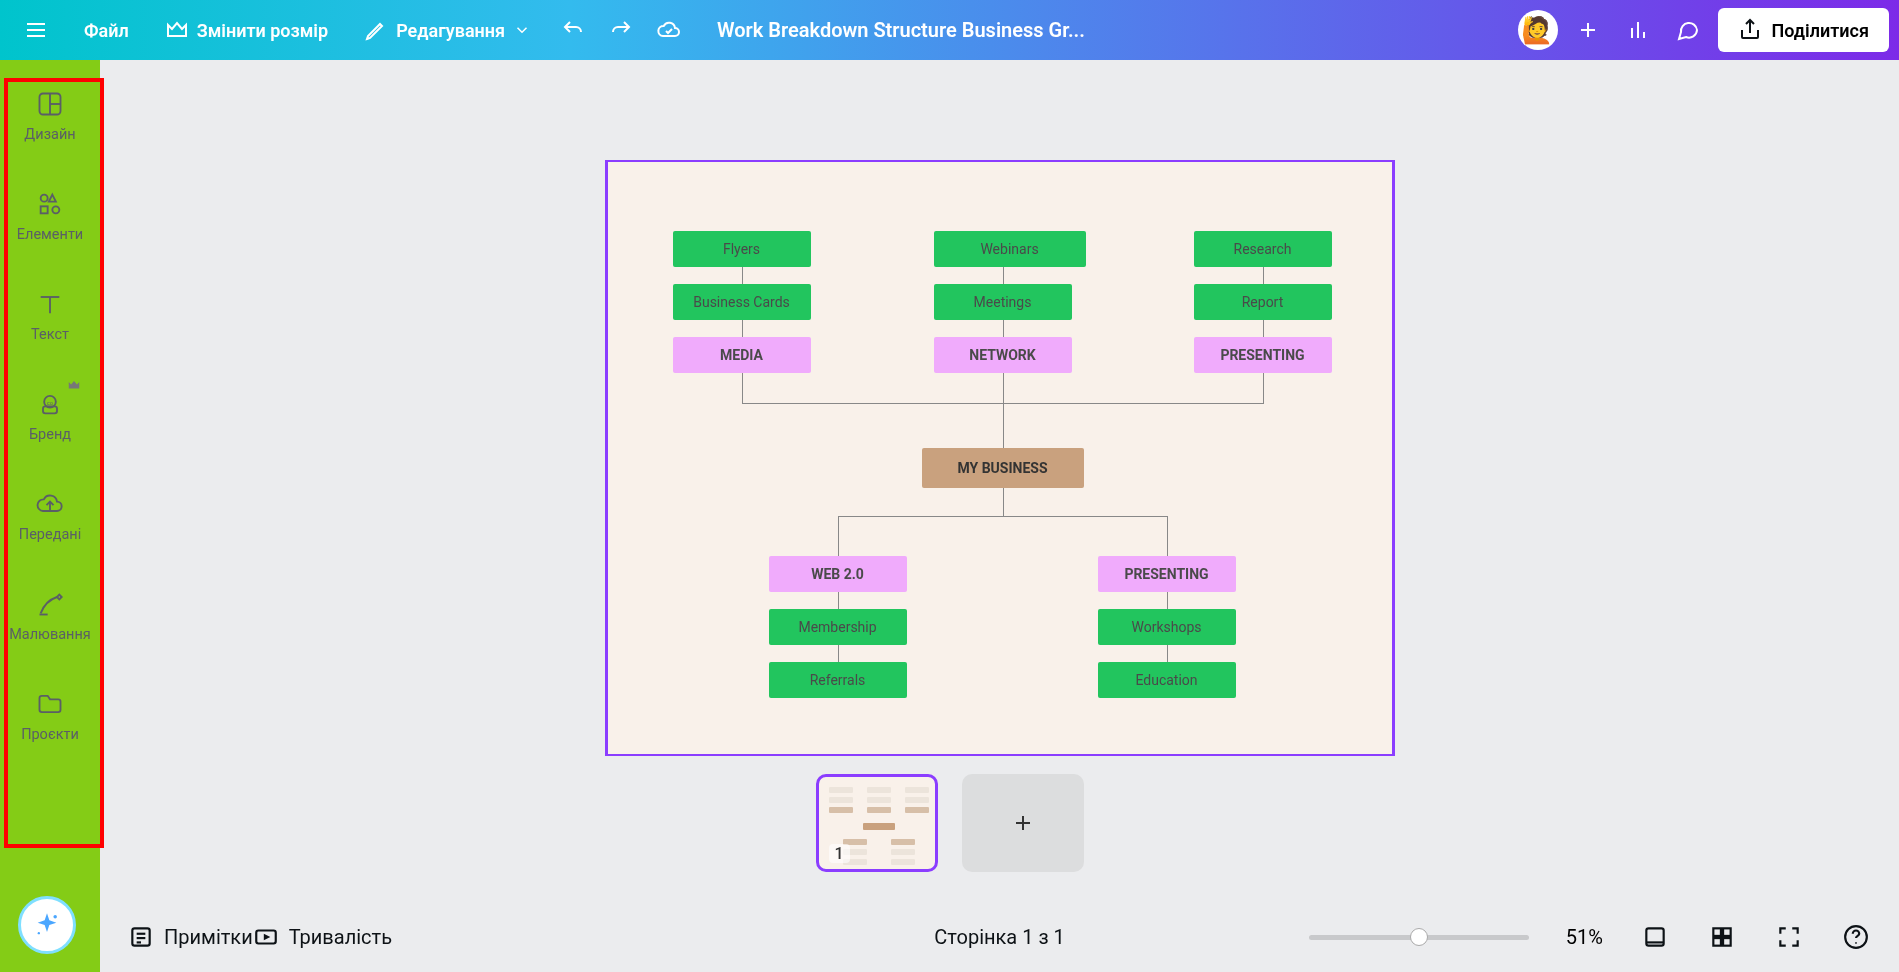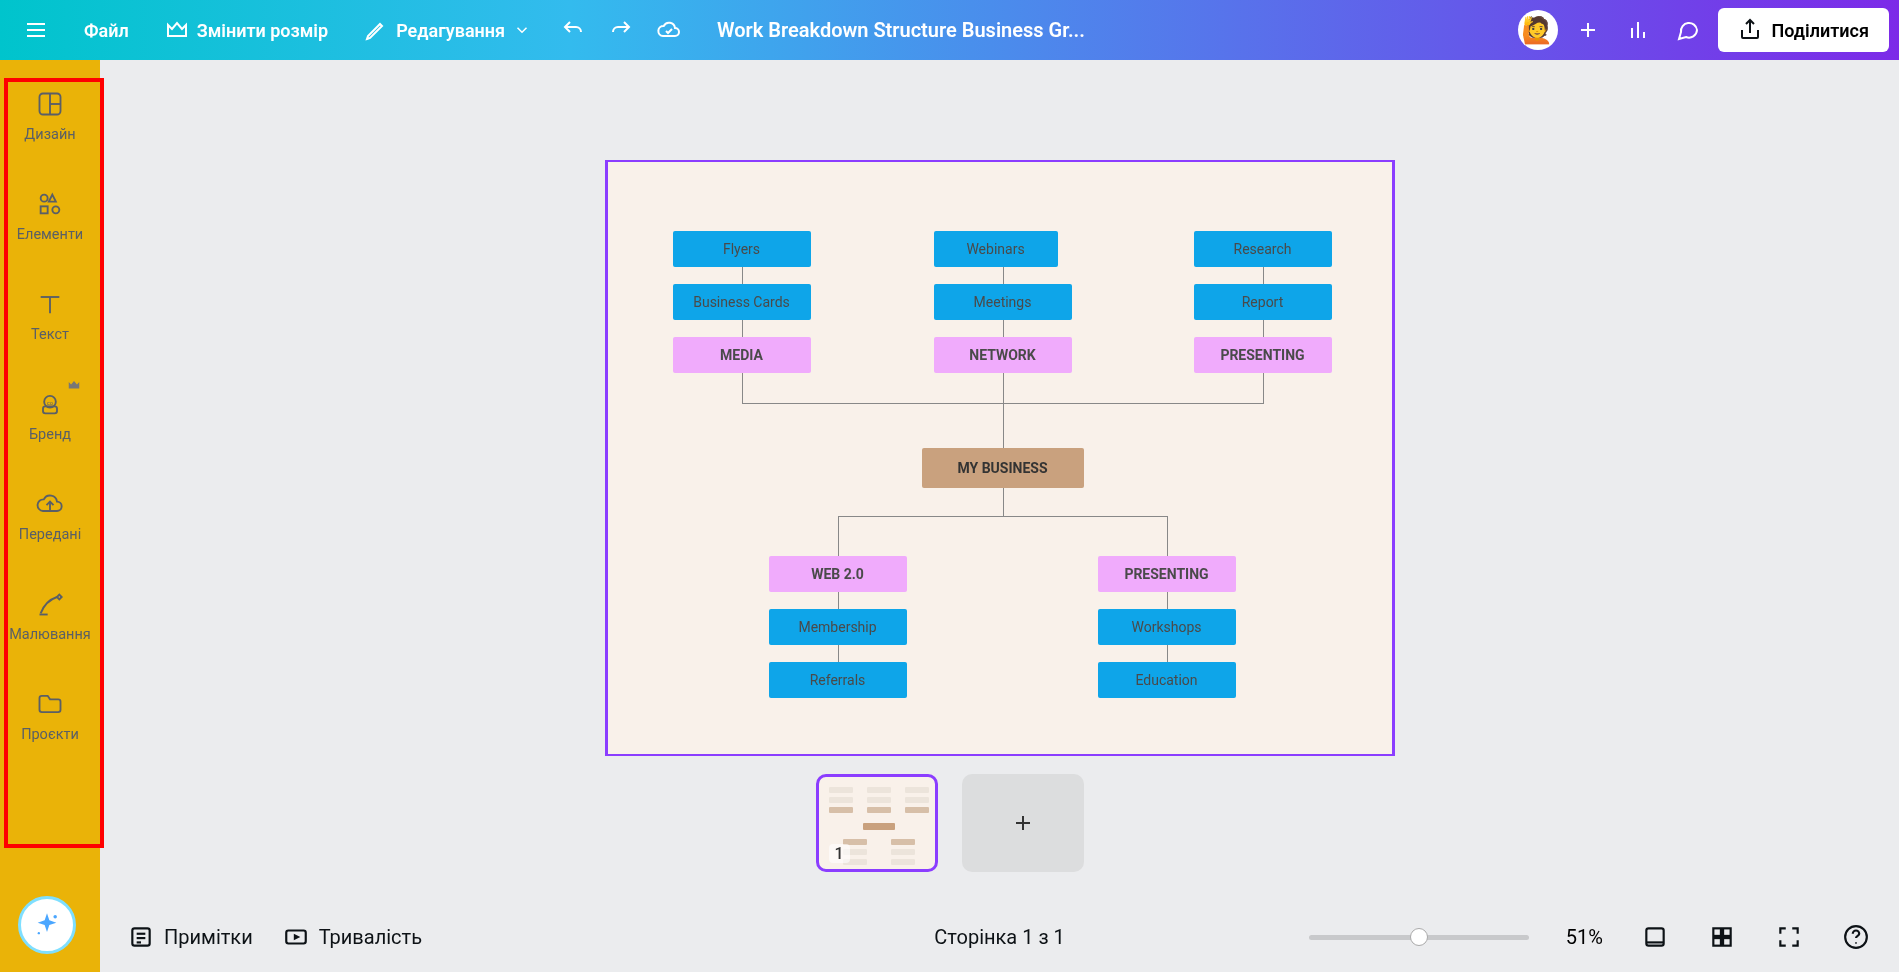--- a/index.html
+++ b/index.html
@@ -10,47 +10,47 @@
   .topbar-btn { display: flex; align-items: center; gap: 8px; padding: 8px 14px; border-radius: 6px; font-size: 18px; font-weight: 600; cursor: pointer; }
   .icon-svg { width: 24px; height: 24px; fill: none; stroke: white; stroke-width: 2; }
   .doc-title { flex: 1; text-align: left; font-size: 20px; font-weight: 600; margin-left: 20px; white-space: nowrap; overflow: hidden; text-overflow: ellipsis; max-width: 440px; }
   .topbar-right { display: flex; align-items: center; gap: 10px; margin-left: auto; }
   .avatar { width: 40px; height: 40px; border-radius: 50%; background:#fff; display:flex; align-items:center; justify-content:center; font-size:26px; }
   .round-btn { width: 40px; height: 40px; border-radius: 6px; display:flex; align-items:center; justify-content:center; cursor:pointer; }
   .share-btn { background: white; color: #000000; border-radius: 6px; padding: 10px 20px; display:flex; align-items:center; gap:10px; font-size:18px; font-weight:600; cursor:pointer; }
   .share-btn .icon-svg { stroke:#0d1216; }
 
   
-  .sidebar { position:absolute; top:60px; left:0; width:100px; height:calc(100% - 60px); background:#eab308; display:flex; flex-direction:column; align-items:center; padding-top:6px; }
+  .sidebar { position:absolute; top:60px; left:0; width:100px; height:calc(100% - 60px); background:#84cc16; display:flex; flex-direction:column; align-items:center; padding-top:6px; }
   .sidebar-highlight { position:absolute; top:78px; left:4px; width:100px; height:770px; border:4px solid #ff0000; pointer-events:none; }
   .side-item { width:90px; height:100px; display:flex; flex-direction:column; align-items:center; justify-content:center; gap:8px; cursor:pointer; color:#5a5f66; font-size:14.5px; position:relative; }
   .side-item .side-icon { width:28px; height:28px; stroke:#5a5f66; fill:none; stroke-width:1.6; }
   .crown-badge { position:absolute; top:12px; right:14px;}
   .magic-btn { position:absolute; bottom:18px; left:18px; width:58px;height:58px;border-radius:50%;background:#fff;border:3px solid #7fdfff;display:flex;align-items:center;justify-content:center; }
 
   
   .canvas-area { position:absolute; top:60px; left:100px; right:0; bottom:70px; display:flex; justify-content:center; }
   .page { position:absolute; top:100px; width:790px; height:596px; background:#f9f1ea; border:2px solid #8b3dff; border-left-width:3px; border-right-width:3px; }
-  .node { position:absolute; background:#0ea5e9; color:#4a4a4a; font-size:14px; display:flex; align-items:center; justify-content:center; border-radius:2px; }
+  .node { position:absolute; background:#22c55e; color:#4a4a4a; font-size:14px; display:flex; align-items:center; justify-content:center; border-radius:2px; }
   .node-dark { background:#f0abfc; font-weight:700; font-size:14px; }
   .node-main { background:#c9a17e; color:#333; font-weight:700; }
   .connector { position:absolute; background:#888; }
 
   
   .thumb-strip { position:absolute; bottom:100px; left:50%; transform:translateX(-50%); display:flex; gap:24px; align-items:center; }
   .thumb { width:122px; height:98px; background:#f9f1ea; border:3px solid #8b3dff; border-radius:10px; position:relative; display:flex; align-items:center; justify-content:center; }
   .thumb-num { position:absolute; bottom:6px; left:10px; font-size:16px; color:#333; font-weight:500; background:rgba(255,255,255,0.6); padding:0 6px; border-radius:4px;}
   .thumb-add { width:122px; height:98px; background:#dcddde; border-radius:10px; display:flex; align-items:center; justify-content:center; cursor:pointer; color:#333; font-size:28px;}
   .mini { position:absolute; background:#ece4db; border-radius:1px;}
   .mini-d { background:#d7bfa8;}
   .mini-m { background:#c9a17e;}
 
   
   .bottombar { position:absolute; bottom:0; left:100px; right:0; height:70px; display:flex; align-items:center; padding:0 28px; gap:26px; }
-  .bottom-left { display:flex; gap:30px; }
+  .bottom-left { display:flex; }
   .bottom-btn { display:flex; align-items:center; gap:10px; font-size:20px; cursor:pointer; color:#0d1216; }
   .bottom-btn svg { width:26px;height:26px;stroke:#0d1216;fill:none;stroke-width:2; }
   .page-ind { position:absolute; left:50%; transform:translateX(-50%); font-size:20px; color:#0d1216;}
   .bottom-right { margin-left:auto; display:flex; align-items:center; gap:37px; }
   .zoom-slider { width:220px; height:5px; background:#c8c9cb; border-radius:3px; position:relative; }
   .zoom-thumb { position:absolute; left:50%; top:50%; transform:translate(-50%,-50%); width:18px;height:18px;border-radius:50%;background:#fff;border:1px solid #aaa; }
   .zoom-pct { font-size:20px; }
   .util-btn { width:30px;height:30px; display:flex;align-items:center;justify-content:center;cursor:pointer;}
   .util-btn svg{width:26px;height:26px;stroke:#0d1216;fill:none;stroke-width:2;}
 </style>
@@ -203,21 +203,21 @@
 
 <div class="canvas-area">
   <div class="page">
 
     <div class="node" style="left:65px;top:69px;width:138px;height:36px">Flyers</div>
     <div class="connector" style="left:134px;top:105px;width:1px;height:17px"></div>
     <div class="node" style="left:65px;top:122px;width:138px;height:36px">Business Cards</div>
     <div class="connector" style="left:134px;top:158px;width:1px;height:17px"></div>
     <div class="node node-dark" style="left:65px;top:175px;width:138px;height:36px">MEDIA</div>
 
-    <div class="node" style="left:326px;top:69px;width:124px;height:36px">Webinars</div>
+    <div class="node" style="left:326px;top:69px;width:152px;height:36px">Webinars</div>
     <div class="connector" style="left:395px;top:105px;width:1px;height:17px"></div>
     <div class="node" style="left:326px;top:122px;width:138px;height:36px">Meetings</div>
     <div class="connector" style="left:395px;top:158px;width:1px;height:17px"></div>
     <div class="node node-dark" style="left:326px;top:175px;width:138px;height:36px">NETWORK</div>
 
     <div class="node" style="left:586px;top:69px;width:138px;height:36px">Research</div>
     <div class="connector" style="left:655px;top:105px;width:1px;height:17px"></div>
     <div class="node" style="left:586px;top:122px;width:138px;height:36px">Report</div>
     <div class="connector" style="left:655px;top:158px;width:1px;height:17px"></div>
     <div class="node node-dark" style="left:586px;top:175px;width:138px;height:36px">PRESENTING</div>

